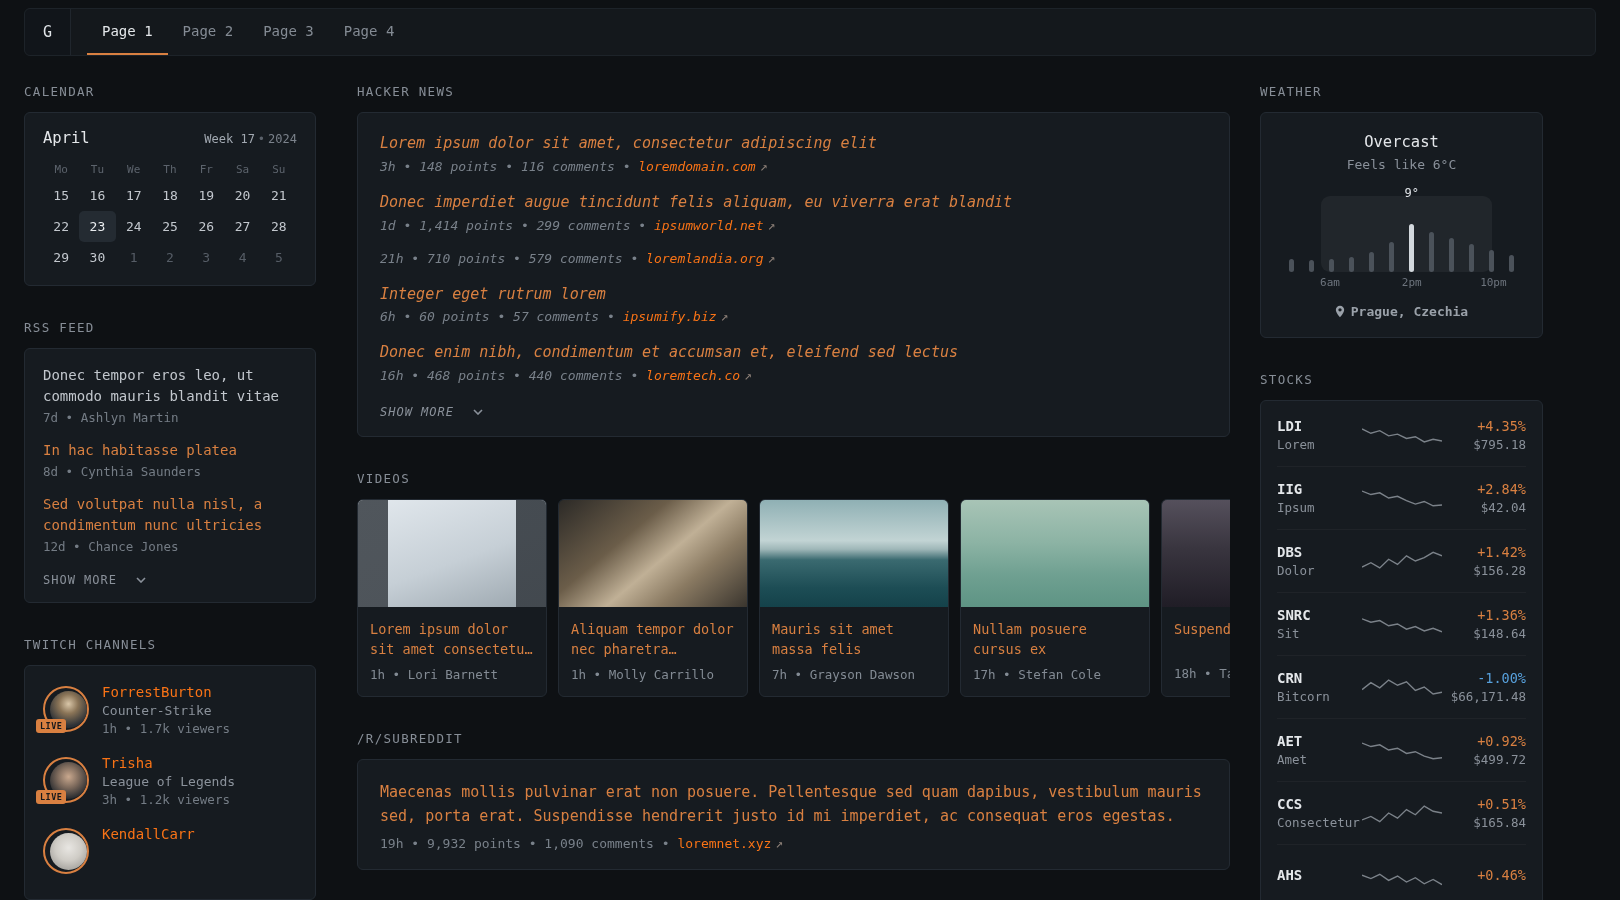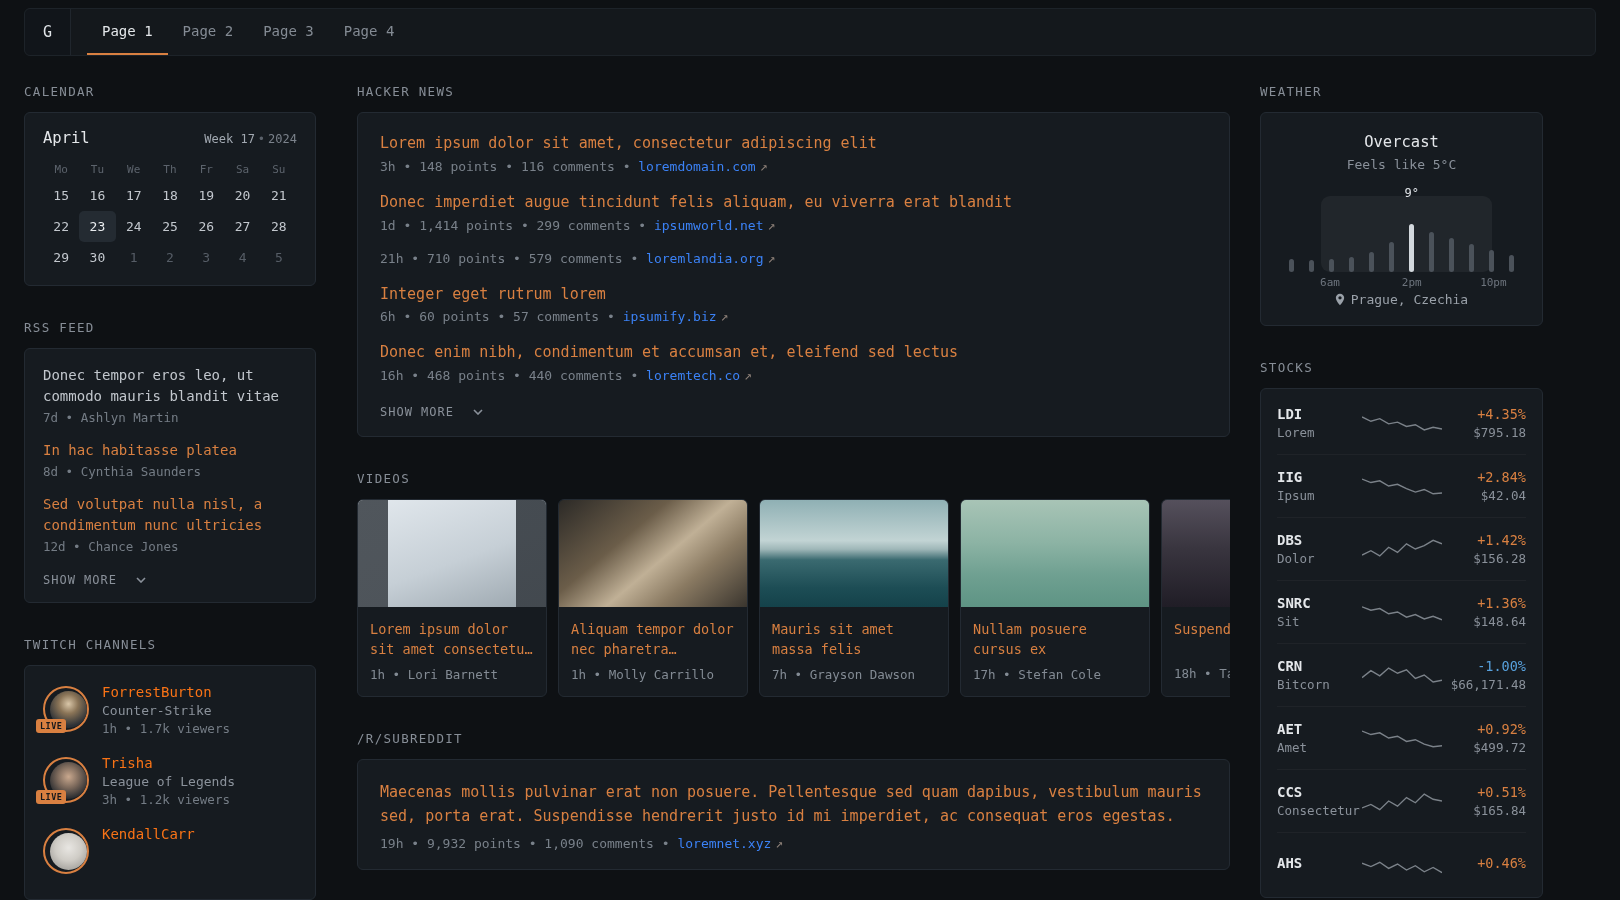--- a/index.html
+++ b/index.html
@@ -66,25 +66,25 @@
   .avatar{width:37px;height:37px;border-radius:50%;}
   .av1{background:radial-gradient(circle at 50% 35%,#d9c6a8 0%,#8a7457 32%,#2e3237 72%,#1e2226 100%);}
   .av2{background:radial-gradient(circle at 50% 40%,#c9a88e 0%,#7d6a5c 38%,#23272c 78%);}
   .av3{background:radial-gradient(circle at 50% 40%,#e8e6e2 0%,#cfccc6 45%,#8e8c88 100%);}
   .live-badge{position:absolute;left:-9px;bottom:-3px;background:var(--accent);color:#15181c;font-size:8.5px;font-weight:bold;letter-spacing:.5px;padding:2px 4px;border-radius:3px;}
   .tw-name{font-size:14px;color:#f97316;}
   .tw-game{font-size:13px;color:#8b929b;margin-top:3px;}
   .tw-meta{font-size:12.5px;color:var(--dim);margin-top:3px;}
 
   
-  .hn{padding:20px 22px 16px;}
+  .hn{padding:20px 22px 16px;font-style:italic;}
   .hn-item{margin-bottom:18px;}
   .hn-title{font-size:15px;line-height:1.45;color:var(--accent);display:block;}
   .hn-meta{font-size:13px;color:#79818a;margin-top:4px;}
-  .hn-domain{color:#3b82f6;}
+  .hn-domain{color:#f97316;}
   .ext{color:#8d8078;margin-left:4px;}
 
   
   .video-row{display:flex;gap:11px;overflow:hidden;width:873px;}
   .video-card{width:190px;flex:none;background:var(--card);border:1px solid var(--border);border-radius:6px;overflow:hidden;}
   .thumb{width:100%;height:107px;}
   .thumb-1{background:linear-gradient(to right,rgba(72,78,84,.95) 0 16%,rgba(210,218,224,0) 16% 84%,rgba(62,68,74,.95) 84%),linear-gradient(160deg,#e3e9ee 0%,#c6cfd6 55%,#99a4ac 100%);}
   .thumb-2{background:linear-gradient(140deg,#2c2a27 0%,#6b5d49 35%,#c0b096 55%,#8a7a62 72%,#3a352e 100%);}
   .thumb-3{background:linear-gradient(to bottom,#8fb0b4 0%,#c2d4d4 38%,#9fb7b8 46%,#3a6a70 56%,#1d4d55 82%,#14424a 100%);}
   .thumb-4{background:linear-gradient(to bottom,#a8c4b6 0%,#8cb3a4 40%,#6fa091 70%,#5e9484 100%);}
@@ -102,21 +102,21 @@
   .w-cond{font-size:15.5px;color:var(--bright);}
   .w-feels{font-size:13px;color:#8a919a;margin-top:6px;}
   .w-chart{position:relative;height:106px;margin-top:14px;}
   .w-daylight{position:absolute;left:17%;width:70%;top:10px;bottom:20px;background:rgba(255,255,255,.05);border-radius:9px;}
   .w-temp{position:absolute;left:54.2%;transform:translateX(-50%);top:0;font-size:12px;color:#e0e4e8;}
   .w-bars{position:absolute;left:0;right:0;bottom:20px;height:70px;display:flex;align-items:flex-end;justify-content:space-between;padding:0 10px;}
   .wbar{width:5px;border-radius:3px;background:#4b525a;}
   .wbar.active{background:#d3d8dd;}
   .w-times{position:absolute;left:0;right:0;bottom:0;height:16px;}
   .w-times span{position:absolute;transform:translateX(-50%);font-size:11px;color:#6d747d;}
-  .w-loc{margin-top:0;font-size:13px;color:#9aa1a9;display:flex;align-items:center;justify-content:center;gap:6px;}
+  .w-loc{margin-top:12px;font-size:13px;color:#9aa1a9;display:flex;align-items:center;justify-content:center;gap:6px;font-weight:bold;}
   .pin{width:10px;height:13px;fill:#9aa1a9;}
 
   
   .stocks{padding:2px 16px;}
   .stock-row{display:flex;align-items:center;height:63px;gap:8px;}
   .stock-row + .stock-row{border-top:1px solid rgba(255,255,255,.04);}
   .stock-id{flex:1;min-width:0;}
   .stock-ticker{font-size:14px;font-weight:bold;color:var(--bright);}
   .stock-name{font-size:12.5px;color:#8a919a;margin-top:3px;}
   .spark{width:80px;height:26px;flex:none;}
@@ -324,21 +324,21 @@
       </div>
     </section>
   </div>
 
   <div class="col-right">
 
     <section>
       <h2 class="sec-title">WEATHER</h2>
       <div class="card weather">
         <div class="w-cond">Overcast</div>
-        <div class="w-feels">Feels like 5°C</div>
+        <div class="w-feels">Feels like 6°C</div>
         <div class="w-chart">
           <div class="w-daylight"></div>
           <div class="w-temp">9°</div>
           <div class="w-bars">
               <div class="wbar" style="height: 13px;"></div>
               <div class="wbar" style="height: 12px;"></div>
               <div class="wbar" style="height: 13px;"></div>
               <div class="wbar" style="height: 15px;"></div>
               <div class="wbar" style="height: 20px;"></div>
               <div class="wbar" style="height: 30px;"></div>

